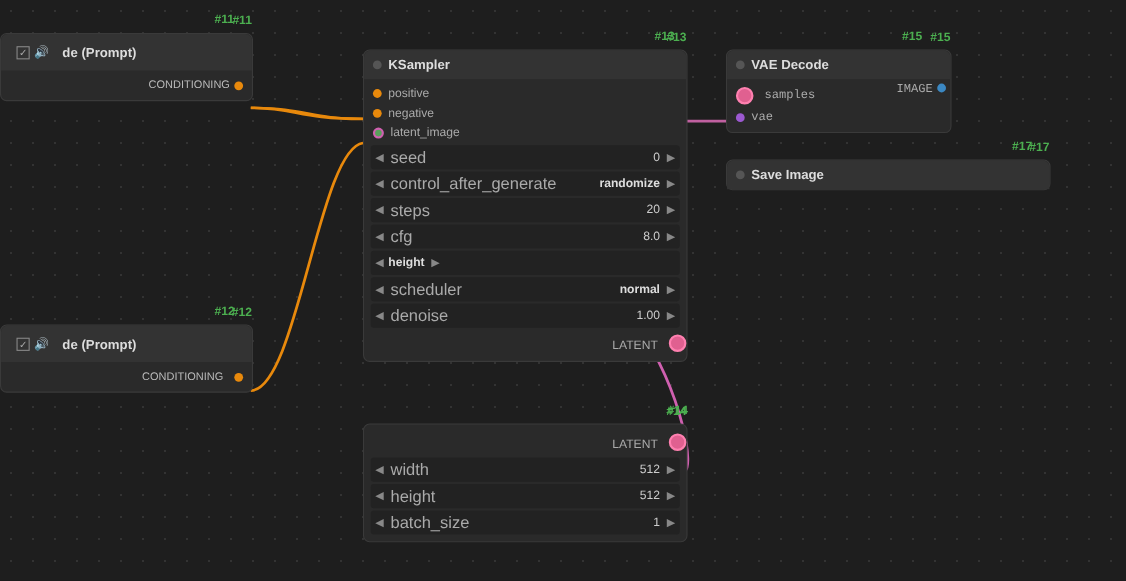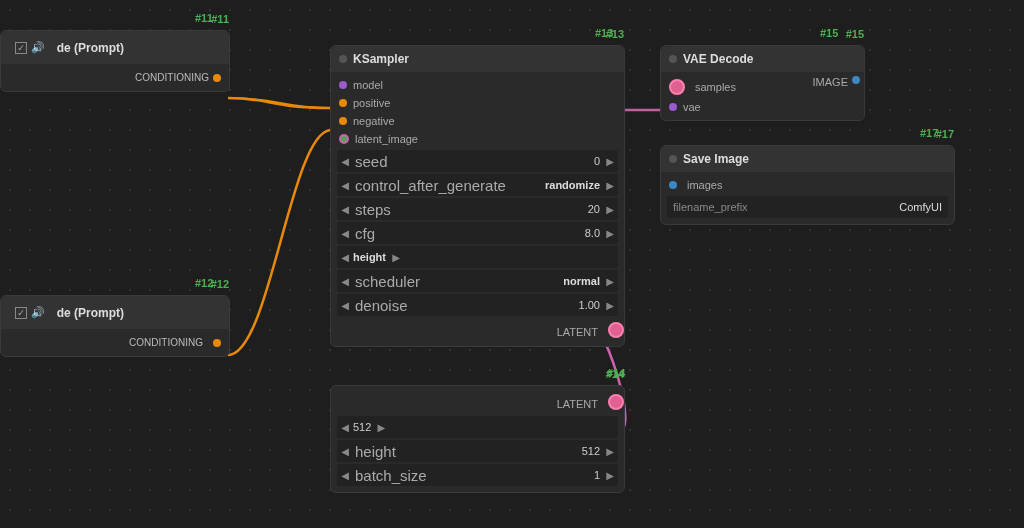--- a/index.html
+++ b/index.html
@@ -286,24 +286,20 @@
     <div style="position:relative;">
       <span class="node-id" style="color:#4caf50;position:absolute;top:-18px;right:0;font-size:11px;font-weight:bold;">#13</span>
     </div>
     <div class="node-header">
       <div class="node-header-dot"></div>
       <span class="node-title">KSampler</span>
     </div>
     <div class="node-body">
 
       <div class="port-row">
-        <div class="port-dot purple"></div>
-        <span class="port-label">model</span>
-      </div>
-      <div class="port-row">
         <div class="port-dot orange"></div>
         <span class="port-label">positive</span>
       </div>
       <div class="port-row">
         <div class="port-dot orange"></div>
         <span class="port-label">negative</span>
       </div>
       <div class="port-row">
         <div class="port-dot" style="background:#59a05b; border:2px solid #d060b0; width:10px; height:10px;"></div>
         <span class="port-label">latent_image</span>
@@ -364,20 +360,21 @@
     </div>
     <div class="node-body">
 
       <div class="output-port-row" style="padding:4px 0; justify-content:flex-end; position:relative;">
         <span class="port-label" style="margin-right:4px;">LATENT</span>
         <div style="width:16px;height:16px;border-radius:50%;background:#e06090;border:2px solid #ff80b0;"></div>
       </div>
 
       <div class="field-row">
         <div class="field-arrow-left">◀</div>
+        <span class="field-name">width</span>
         <span class="field-value">512</span>
         <div class="field-arrow-right">▶</div>
       </div>
       <div class="field-row">
         <div class="field-arrow-left">◀</div>
         <span class="field-name">height</span>
         <span class="field-value">512</span>
         <div class="field-arrow-right">▶</div>
       </div>
       <div class="field-row">
@@ -390,21 +387,21 @@
   </div>
 
   <div class="node" style="left:660px; top:45px; width:205px;">
     <div style="position:relative;">
       <span class="node-id" style="color:#4caf50;position:absolute;top:-18px;right:0;font-size:11px;font-weight:bold;">#15</span>
     </div>
     <div class="node-header">
       <div class="node-header-dot"></div>
       <span class="node-title">VAE Decode</span>
     </div>
-    <div class="node-body" style="display:flex;justify-content:space-between;">
+    <div class="node-body" style="display:flex;justify-content:space-between;font-family:Liberation Mono, monospace;">
       <div style="flex:1;">
 
         <div class="port-row">
           <div style="width:16px;height:16px;border-radius:50%;background:#e06090;border:2px solid #ff80b0;"></div>
           <span class="port-label" style="margin-left:4px;">samples</span>
         </div>
         <div class="port-row">
           <div class="port-dot purple"></div>
           <span class="port-label">vae</span>
         </div>
@@ -417,30 +414,20 @@
   </div>
 
   <div class="node" style="left:660px; top:145px; width:295px;">
     <div style="position:relative;">
       <span class="node-id" style="color:#4caf50;position:absolute;top:-18px;right:0;font-size:11px;font-weight:bold;">#17</span>
     </div>
     <div class="node-header">
       <div class="node-header-dot"></div>
       <span class="node-title">Save Image</span>
     </div>
-    <div class="node-body">
-      <div class="port-row">
-        <div class="port-dot blue"></div>
-        <span class="port-label" style="margin-left:4px;">images</span>
-      </div>
-      <div class="filename-field">
-        <span class="filename-label">filename_prefix</span>
-        <span class="filename-value">ComfyUI</span>
-      </div>
-    </div>
   </div>
 
   <span style="position:absolute;top:12px;left:195px;color:#4caf50;font-size:11px;font-weight:bold;">#11</span>
   <span style="position:absolute;top:277px;left:195px;color:#4caf50;font-size:11px;font-weight:bold;">#12</span>
   <span style="position:absolute;top:27px;left:595px;color:#4caf50;font-size:11px;font-weight:bold;">#13</span>
   <span style="position:absolute;top:367px;left:607px;color:#4caf50;font-size:11px;font-weight:bold;">#14</span>
   <span style="position:absolute;top:27px;left:820px;color:#4caf50;font-size:11px;font-weight:bold;">#15</span>
   <span style="position:absolute;top:127px;left:920px;color:#4caf50;font-size:11px;font-weight:bold;">#17</span>
 
 </div>

